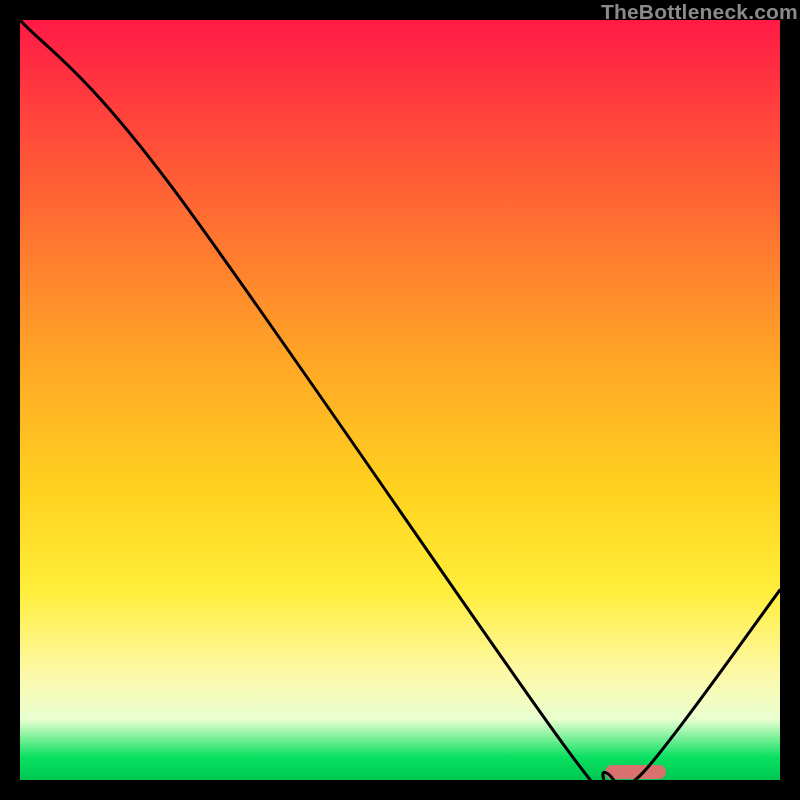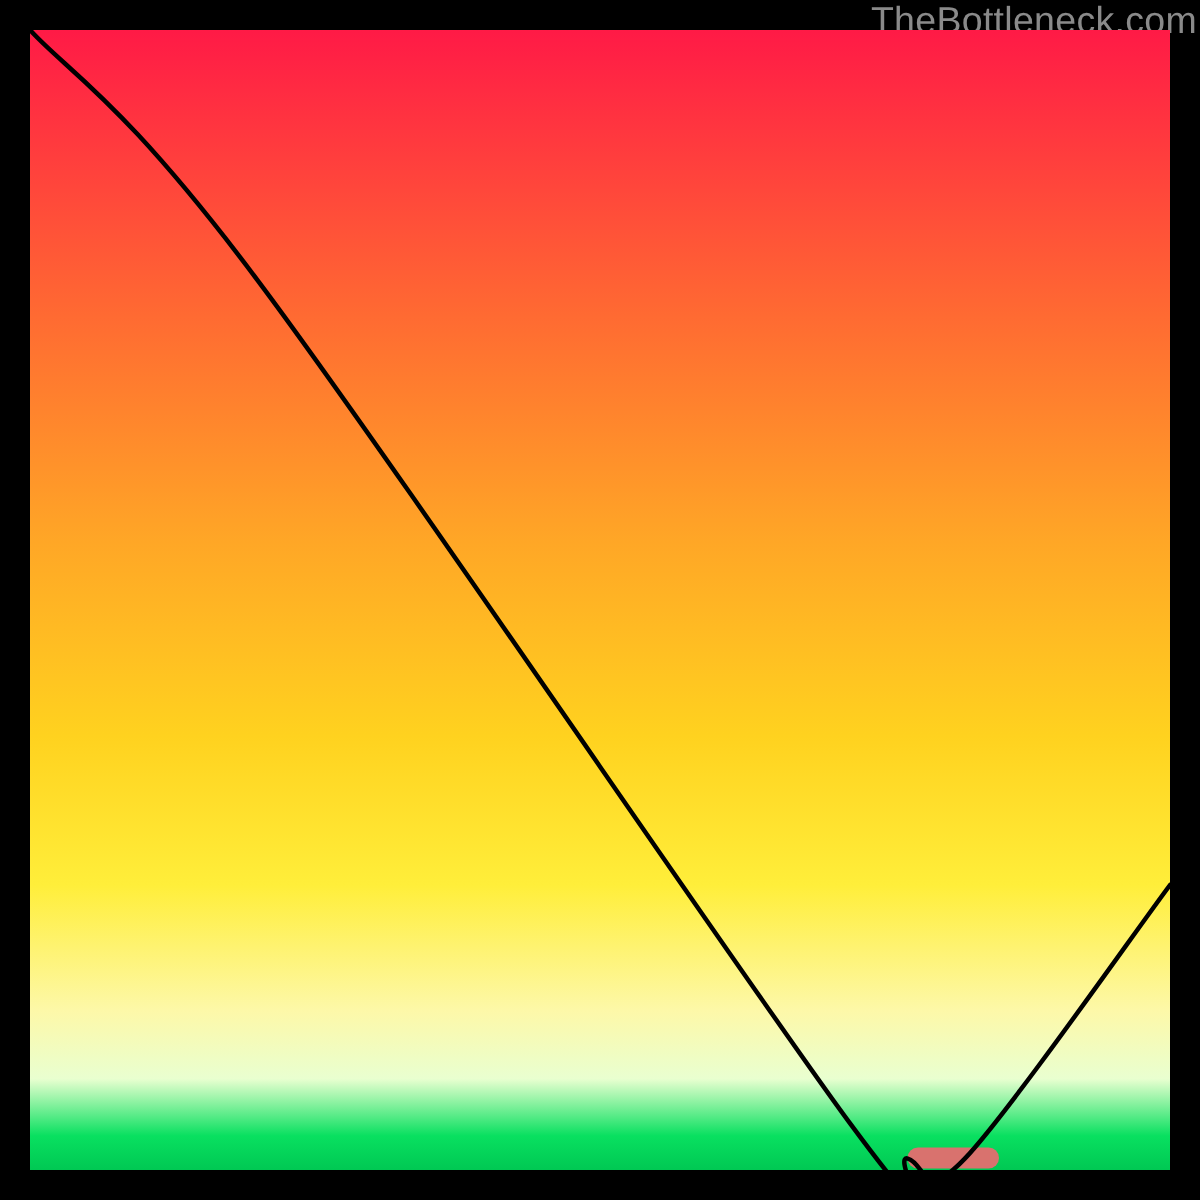--- a/index.html
+++ b/index.html
@@ -50,22 +50,22 @@
   .pill {
     position: absolute;
     background: #d9726e;
     border-radius: 999px;
   }
   .watermark {
     position: absolute;
     top: 0px;
     right: 2px;
     color: #8a8a8a;
-    font-size: 25px;
-    font-weight: 400;
+    font-size: 21px;
+    font-weight: 700;
     letter-spacing: 0.2px;
     user-select: none;
   }
 </style>
 </head>
 <body>
 
 <div class="watermark">TheBottleneck.com</div>
 
 <div class="frame">

